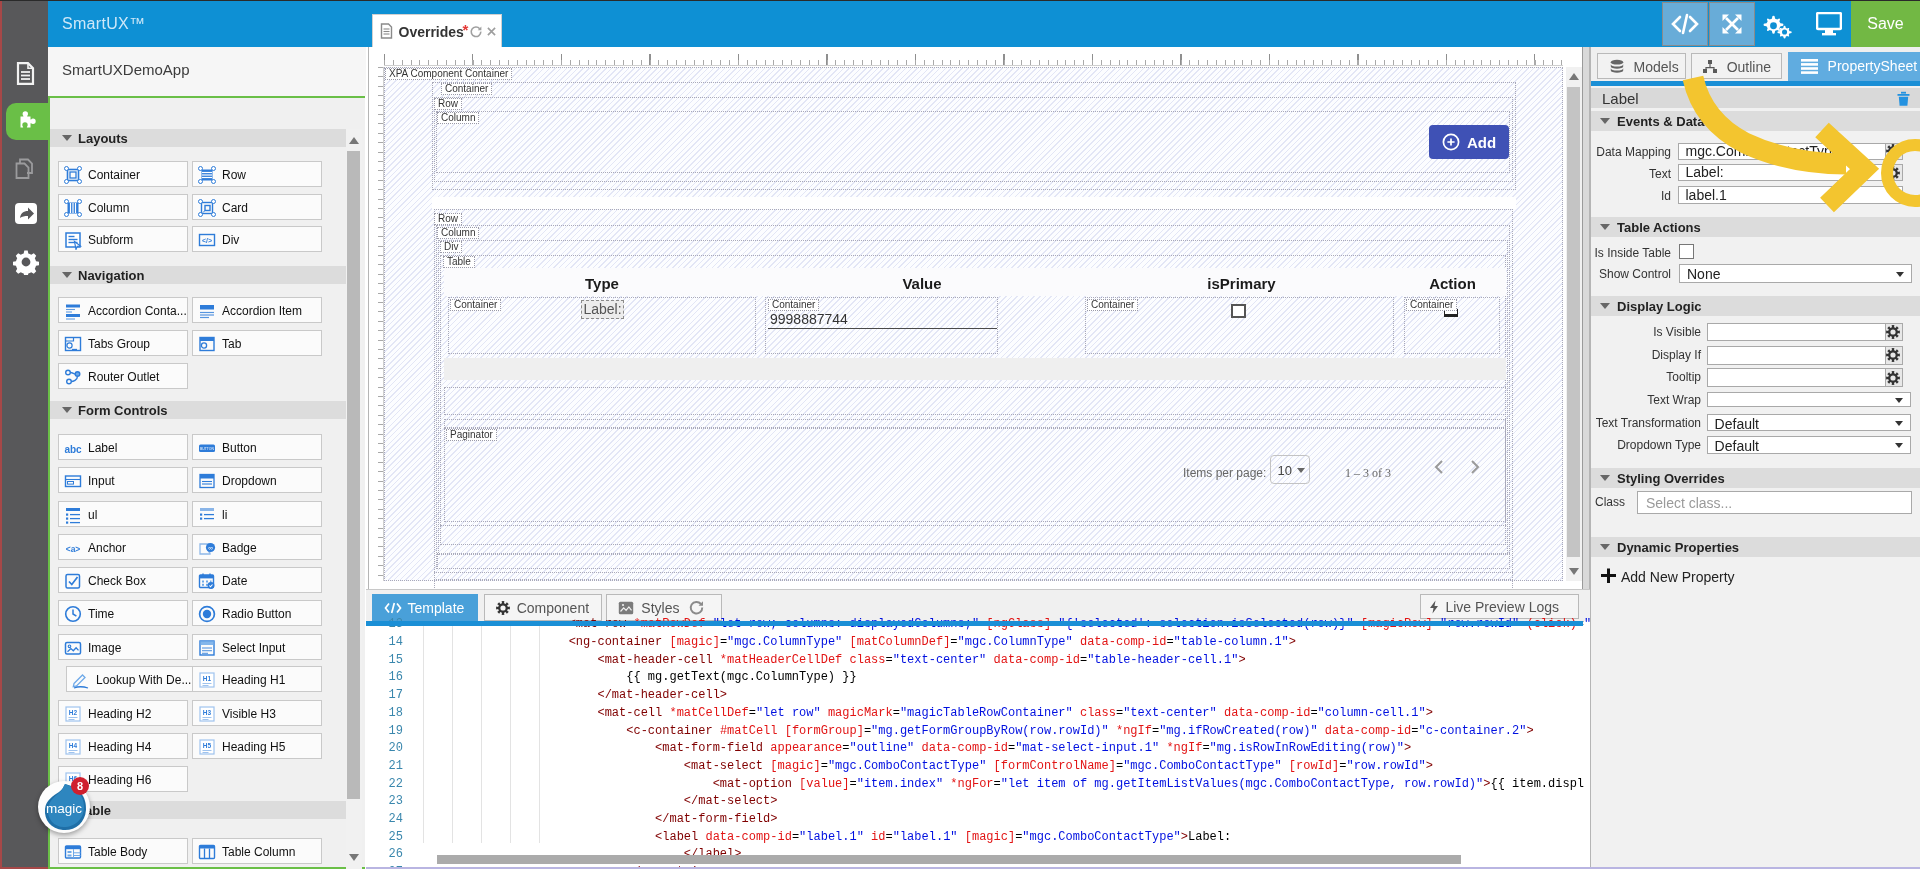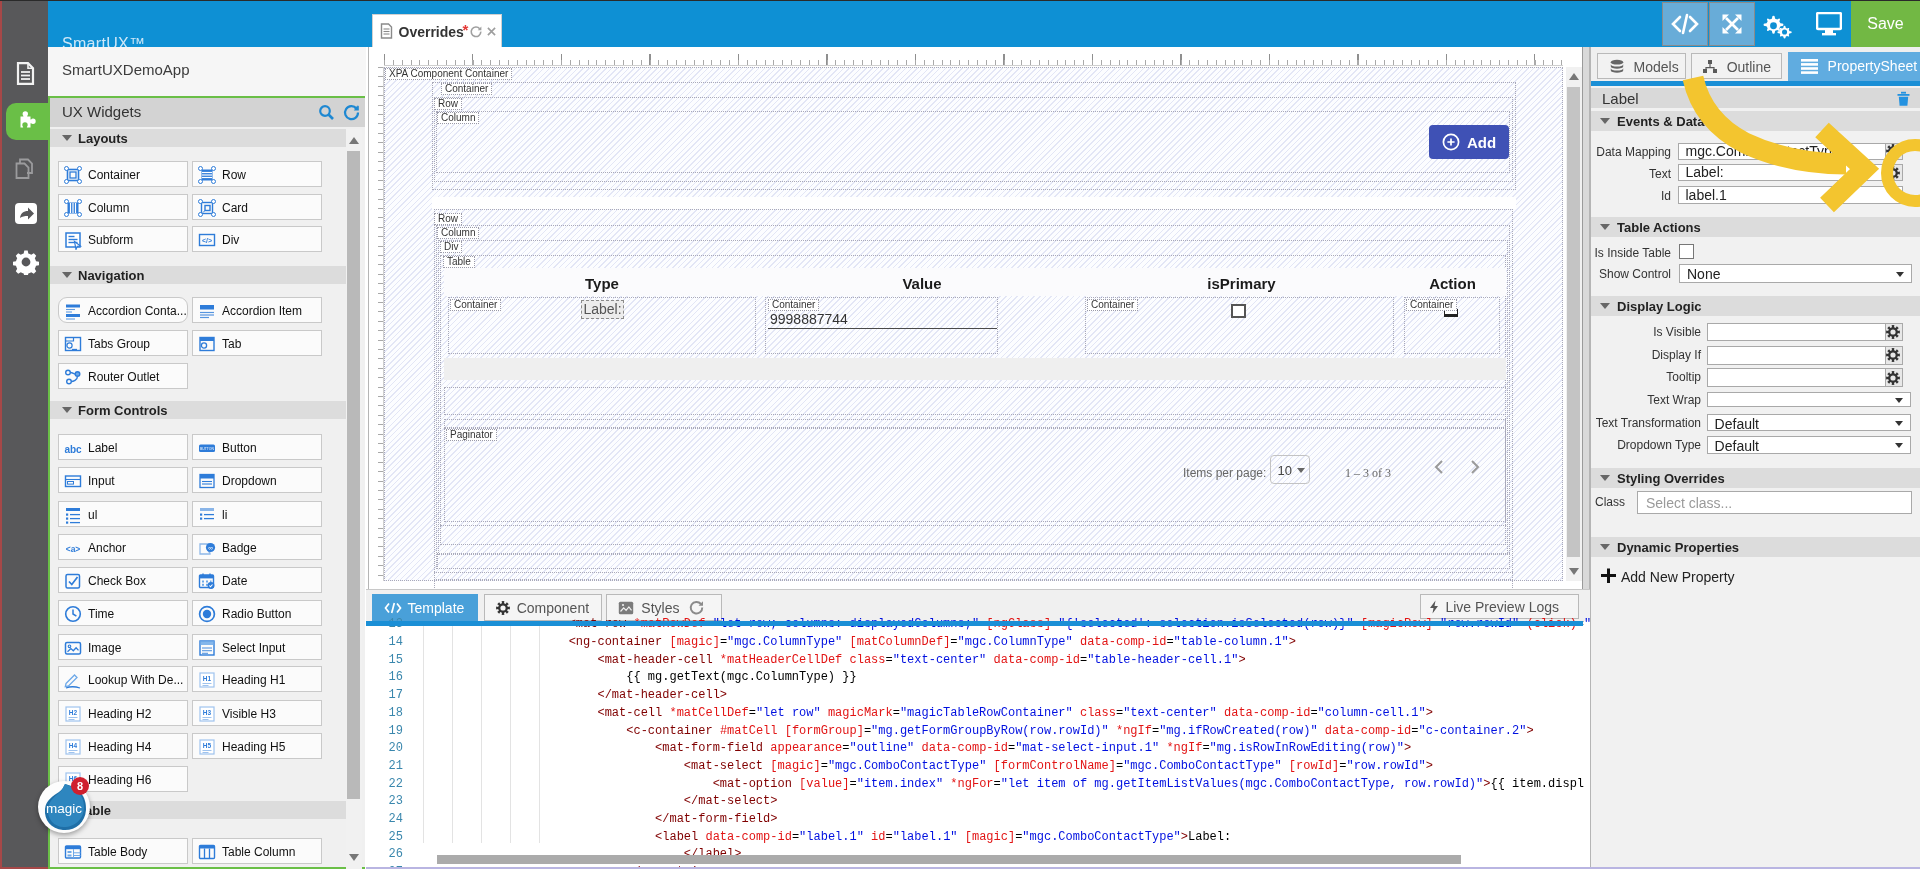--- a/index.html
+++ b/index.html
@@ -3,21 +3,21 @@
 <meta charset="utf-8">
 <style>
   * { margin:0; padding:0; box-sizing:border-box; }
   html,body { width:1920px; height:869px; overflow:hidden; font-family:"Liberation Sans", sans-serif; background:#fff; }
   .abs { position:absolute; }
   #page { position:relative; width:1920px; height:869px; border-top:1px solid #2a2a2a; }
   
   #sidebar { left:0; top:0; width:48px; height:869px; background:#58585a; border-left:2px solid #a64848; }
   
   #topbar { left:48px; top:0; width:1872px; height:46px; background:#0e90d4; }
-  #brand { left:14px; top:14px; color:#cfe8f8; font-size:16px; letter-spacing:0.3px;margin-top:20px; }
+  #brand { left:14px; top:14px; color:#cfe8f8; font-size:16px; letter-spacing:0.3px; }
   .tb-btn { top:1px; height:44px; background:#68acd8; border:1px solid #8b8b8b; }
   #save-btn { left:1803px; top:0; width:69px; height:46px; background:#72b844; color:#fff; font-size:16px; text-align:center; line-height:46px; }
   
   #lpanel-top { left:48px; top:46px; width:319px; height:49px; background:#f6f6f6; }
   #lpanel { left:48px; top:95px; width:317px; height:773px; background:#f0f0f0; border:2px solid #6abf47; border-right:none; }
   #uxw-bar { left:0; top:0; width:315px; height:29px; background:#d3d3d3; }
   .sec-hd { left:0px; width:296px; height:18px; background:#dcdcdc; font-size:13px; font-weight:bold; color:#222; }
   .sec-hd .tri { position:absolute; left:12px; top:6px; width:0; height:0; border-left:5px solid transparent; border-right:5px solid transparent; border-top:6px solid #666; }
   .sec-hd .t { position:absolute; left:28px; top:2px; }
   .wbtn { width:130px; height:26px; background:#fbfbfb; border:1px solid #c9c9c9; font-size:12px; color:#111; }
@@ -142,30 +142,20 @@
           <path d="M15.8 1.2 v4 h-4" stroke-width="0" fill="#1e88d2" d2=""></path>
           <path d="M16 8.5 l2.5-2.5 M16 8.5 L13.5 6" stroke-width="0"></path>
           <polygon points="16.8,1.5 16.8,6.5 11.8,6.5" fill="#1e88d2" stroke="none"></polygon>
         </g>
   </defs>
     </svg>
   <div class="abs" id="lpanel-top">
     <div class="abs" style="left:14px;top:14px;font-size:15px;color:#3c3c3c;">SmartUXDemoApp</div>
   </div>
   <div class="abs" id="lpanel">
-    <div class="abs" id="uxw-bar">
-      <div class="abs" style="left:12px;top:5px;font-size:15px;color:#333;">UX Widgets</div>
-      <svg class="abs" style="left:268px;top:6px;" width="17" height="17" viewBox="0 0 17 17">
-          <circle cx="7" cy="7" r="4.8" fill="none" stroke="#1e88d2" stroke-width="2.2"></circle>
-          <path d="M10.5 10.5 L15 15" stroke="#1e88d2" stroke-width="2.6"></path>
-        </svg>
-      <svg class="abs" style="left:292px;top:6px;" width="19" height="18" viewBox="0 0 19 18">
-          <use href="#refresh"></use>
-        </svg>
-    </div>
     <div class="abs sec-hd" style="top:31px;">
         <div class="tri"></div>
         <div class="t">Layouts</div>
       </div>
       <div class="abs wbtn" style="left:8px;top:63px;">
         <svg class="ic" width="20" height="20" viewBox="0 0 20 20">
           <rect x="4.5" y="4.5" width="11" height="11" fill="none" stroke="#2e7cd9" stroke-width="1.6"></rect>
           <rect x="7" y="7" width="6" height="6" fill="none" stroke="#2e7cd9" stroke-width="1.3"></rect>
           <g stroke="#2e7cd9" fill="#fff">
             <circle cx="3.5" cy="3.5" r="2"></circle>
@@ -240,21 +230,21 @@
         <svg class="ic" width="20" height="20" viewBox="0 0 20 20">
           <rect x="2.5" y="4.5" width="15" height="11" fill="none" stroke="#2e7cd9" stroke-width="1.4"></rect>
           <text x="10" y="13" text-anchor="middle" font-size="7" font-weight="bold" fill="#2e7cd9" font-family="Liberation Sans">&lt;/&gt;</text>
         </svg>
         <div class="lbl">Div</div>
       </div>
       <div class="abs sec-hd" style="top:168px;">
         <div class="tri"></div>
         <div class="t">Navigation</div>
       </div>
-      <div class="abs wbtn" style="left:8px;top:199px;border-radius:9px;">
+      <div class="abs wbtn" style="left:8px;top:199px;">
         <svg class="ic" width="20" height="20" viewBox="0 0 20 20">
           <g fill="#2e7cd9">
             <rect x="3" y="3.5" width="14" height="3"></rect>
             <rect x="3" y="13" width="14" height="3"></rect>
           </g>
           <g stroke="#2e7cd9" stroke-width="1.1" opacity="0.75">
             <path d="M3 8.5 h9"></path>
             <path d="M3 11 h6"></path>
             <path d="M3 18 h9"></path>
           </g>
@@ -432,21 +422,21 @@
           <rect x="3" y="3" width="14" height="14" fill="none" stroke="#2e7cd9" stroke-width="1.4"></rect>
           <rect x="3" y="3" width="14" height="4" fill="#6ea9e8" opacity="0.85"></rect>
           <g stroke="#2e7cd9" stroke-width="1.1" opacity="0.8">
             <path d="M5 10 h10"></path>
             <path d="M5 12.7 h10"></path>
             <path d="M5 15.3 h6"></path>
           </g>
         </svg>
         <div class="lbl">Select Input</div>
       </div>
-      <div class="abs wbtn" style="left:8px;top:568px;text-decoration:underline;">
+      <div class="abs wbtn" style="left:16px;top:568px;text-decoration:underline;">
         <svg class="ic" width="20" height="20" viewBox="0 0 20 20">
           <path d="M3 13.5 L11.5 5 l2.5 2.5 L5.5 16 l-3.2 0.7z" fill="none" stroke="#6ea9e8" stroke-width="1.3"></path>
           <path d="M3 18 c4-1.6 9-1.6 14 0" fill="none" stroke="#2e7cd9" stroke-width="1.3"></path>
         </svg>
         <div class="lbl">Lookup With De...</div>
       </div>
       <div class="abs wbtn" style="left:142px;top:568px;">
         <svg class="ic" width="20" height="20" viewBox="0 0 20 20">
           <rect x="3" y="3" width="14" height="14" fill="#fff" stroke="#9fc3ee" stroke-width="1.2"></rect>
           <text x="10" y="11" text-anchor="middle" font-size="6.5" font-weight="bold" fill="#2e7cd9" font-family="Liberation Sans">H1</text>

